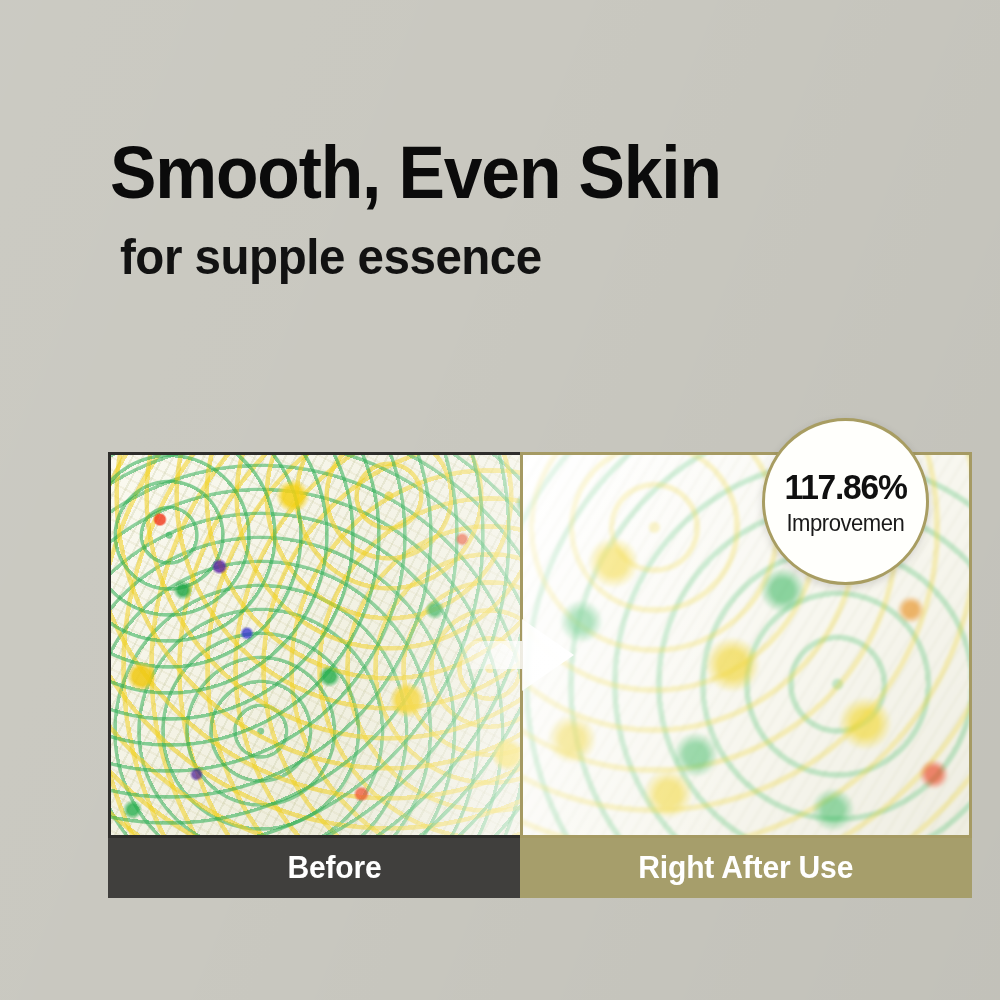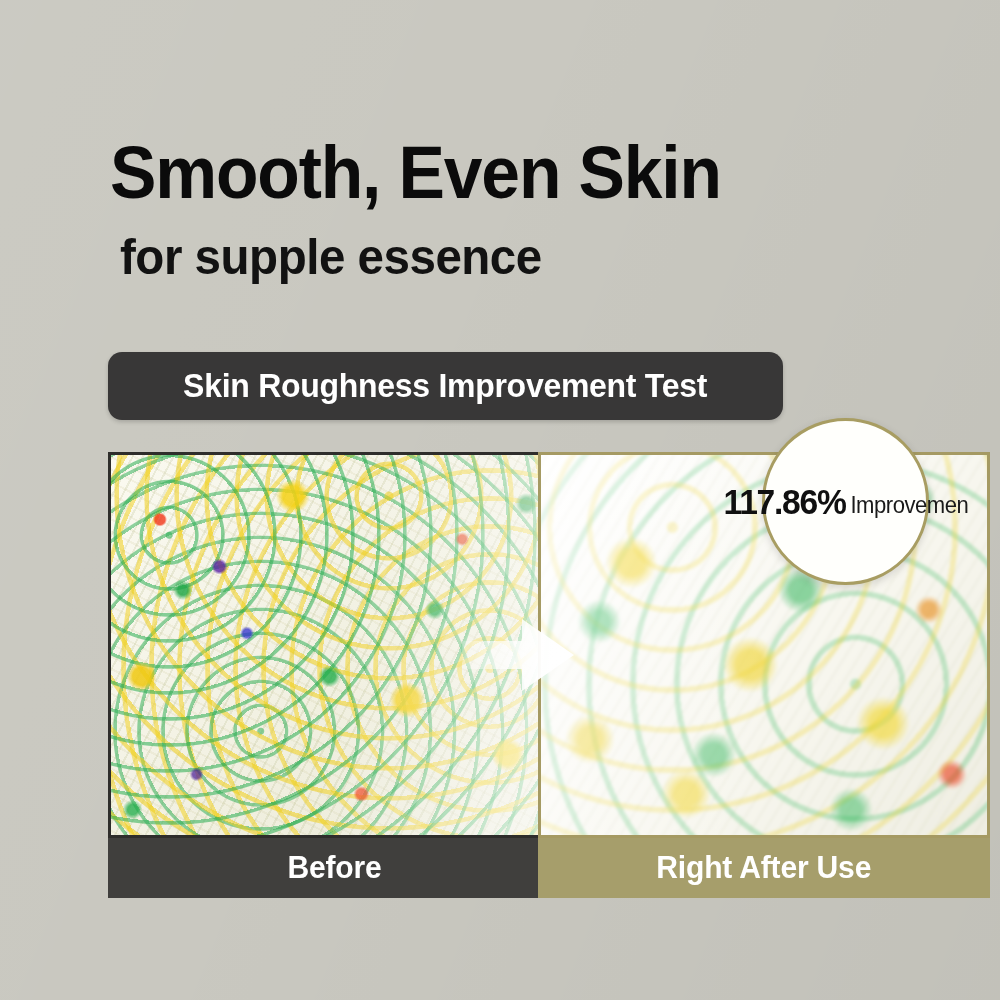--- a/index.html
+++ b/index.html
@@ -78,21 +78,21 @@
     transform: scaleX(0.97);
   }
 
   
   .panel {
     position: absolute;
     top: 452px;
     width: 452px;
   }
   #panel-before  { left: 108px; }
-  #panel-after   { left: 516px; padding-left: 22px; }
+  #panel-after   { left: 498px; padding-left: 22px; }
 
   .panel-image {
     position: relative;
     height: 386px;
     box-sizing: border-box;
     overflow: hidden;
     background-color: #f3f2e8;
   }
   #panel-before .panel-image {
     border: 3px solid #2e2d2b;
@@ -204,21 +204,21 @@
     position: absolute;
     left: 762px;
     top: 418px;
     width: 167px;
     height: 167px;
     border-radius: 50%;
     background: #fffffc;
     border: 3px solid #a89d62;
     box-sizing: border-box;
     display: flex;
-    flex-direction: row;
+    flex-direction: column;
     align-items: center;
     justify-content: center;
     box-shadow: 0 3px 8px rgba(0,0,0,0.14);
   }
   #badge-value {
     font-size: 35px;
     font-weight: 700;
     color: #101010;
     letter-spacing: -1.3px;
     line-height: 1;
@@ -238,23 +238,20 @@
 </style>
 </head>
 <body>
 
 <div id="canvas">
 
   <div id="headline">Smooth, Even Skin</div>
 
   <div id="subheadline">for supple essence</div>
 
-  <div id="test-banner">
-    <span id="test-banner-label">Skin Roughness Improvement Test</span>
-  </div>
 
   <div class="panel" id="panel-before">
     <div class="panel-image">
       <div class="tex-before"></div>
       <div class="tex-veil-left"></div>
     </div>
     <div class="caption-bar" id="caption-before">
       <span class="caption-label">Before</span>
     </div>
   </div>

